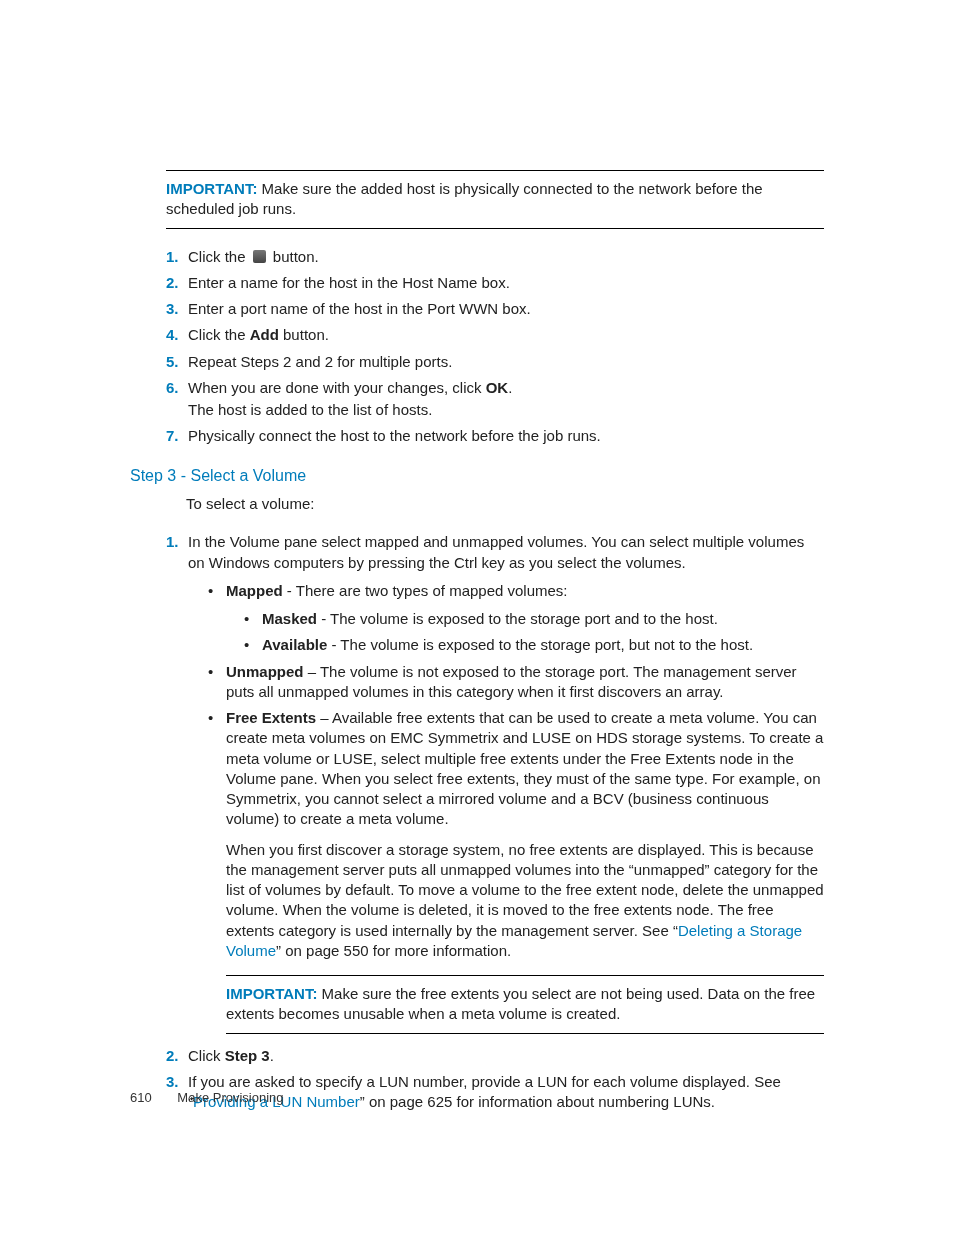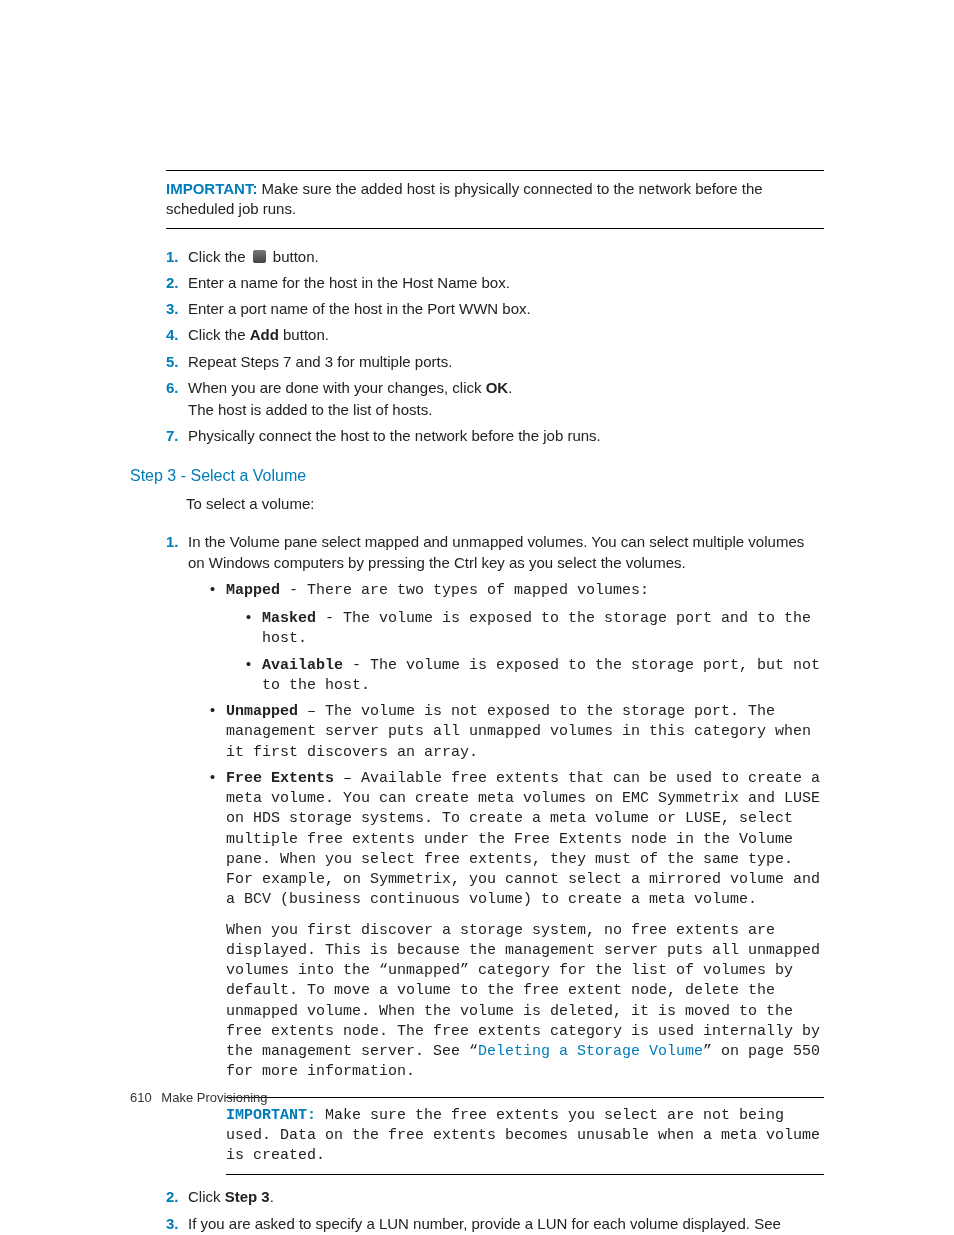--- a/index.html
+++ b/index.html
@@ -54,21 +54,20 @@
     color: #007cba;
     font-weight: 400;
     font-size: 16px;
     margin: 18px 0 8px 0;
   }
   .intro { margin-left: 56px; margin-bottom: 10px; }
   .bullets {
     list-style: none;
     margin-left: 20px;
     margin-top: 8px;
-    font-family: Liberation Mono, monospace;
   }
   .bullets > li {
     position: relative;
     padding-left: 18px;
     margin-bottom: 6px;
   }
   .bullets > li::before {
     content: "•";
     position: absolute;
     left: 0;
@@ -80,21 +79,21 @@
   .bold { font-weight: 700; }
   a.xref { color: #007cba; text-decoration: none; }
   .inner-callout-wrap { margin-top: 14px; }
   .footer {
     position: absolute;
     left: 130px;
     bottom: 128px;
     font-size: 13px;
     color: #333;
   }
-  .footer .pg { margin-right: 6px; }
+  .footer .pg { margin-right: 22px; }
 </style>
 </head>
 <body>
 
 <hr class="rule" style="margin-left:36px">
 <div class="callout">
   <span class="lead">IMPORTANT:</span>
   <span>Make sure the added host is physically connected to the network before the scheduled job runs.</span>
 </div>
 <hr class="rule" style="margin-left:36px">
@@ -111,21 +110,21 @@
   <li>
     <span class="num">3.</span>
     <span>Enter a port name of the host in the Port WWN box.</span>
   </li>
   <li>
     <span class="num">4.</span>
     <span>Click the </span><span class="bold">Add</span><span> button.</span>
   </li>
   <li>
     <span class="num">5.</span>
-    <span>Repeat Steps 7 and 3 for multiple ports.</span>
+    <span>Repeat Steps 2 and 2 for multiple ports.</span>
   </li>
   <li>
     <span class="num">6.</span>
     <span>When you are done with your changes, click </span><span class="bold">OK</span><span>.</span>
     <div class="sub">The host is added to the list of hosts.</div>
   </li>
   <li>
     <span class="num">7.</span>
     <span>Physically connect the host to the network before the job runs.</span>
   </li>

